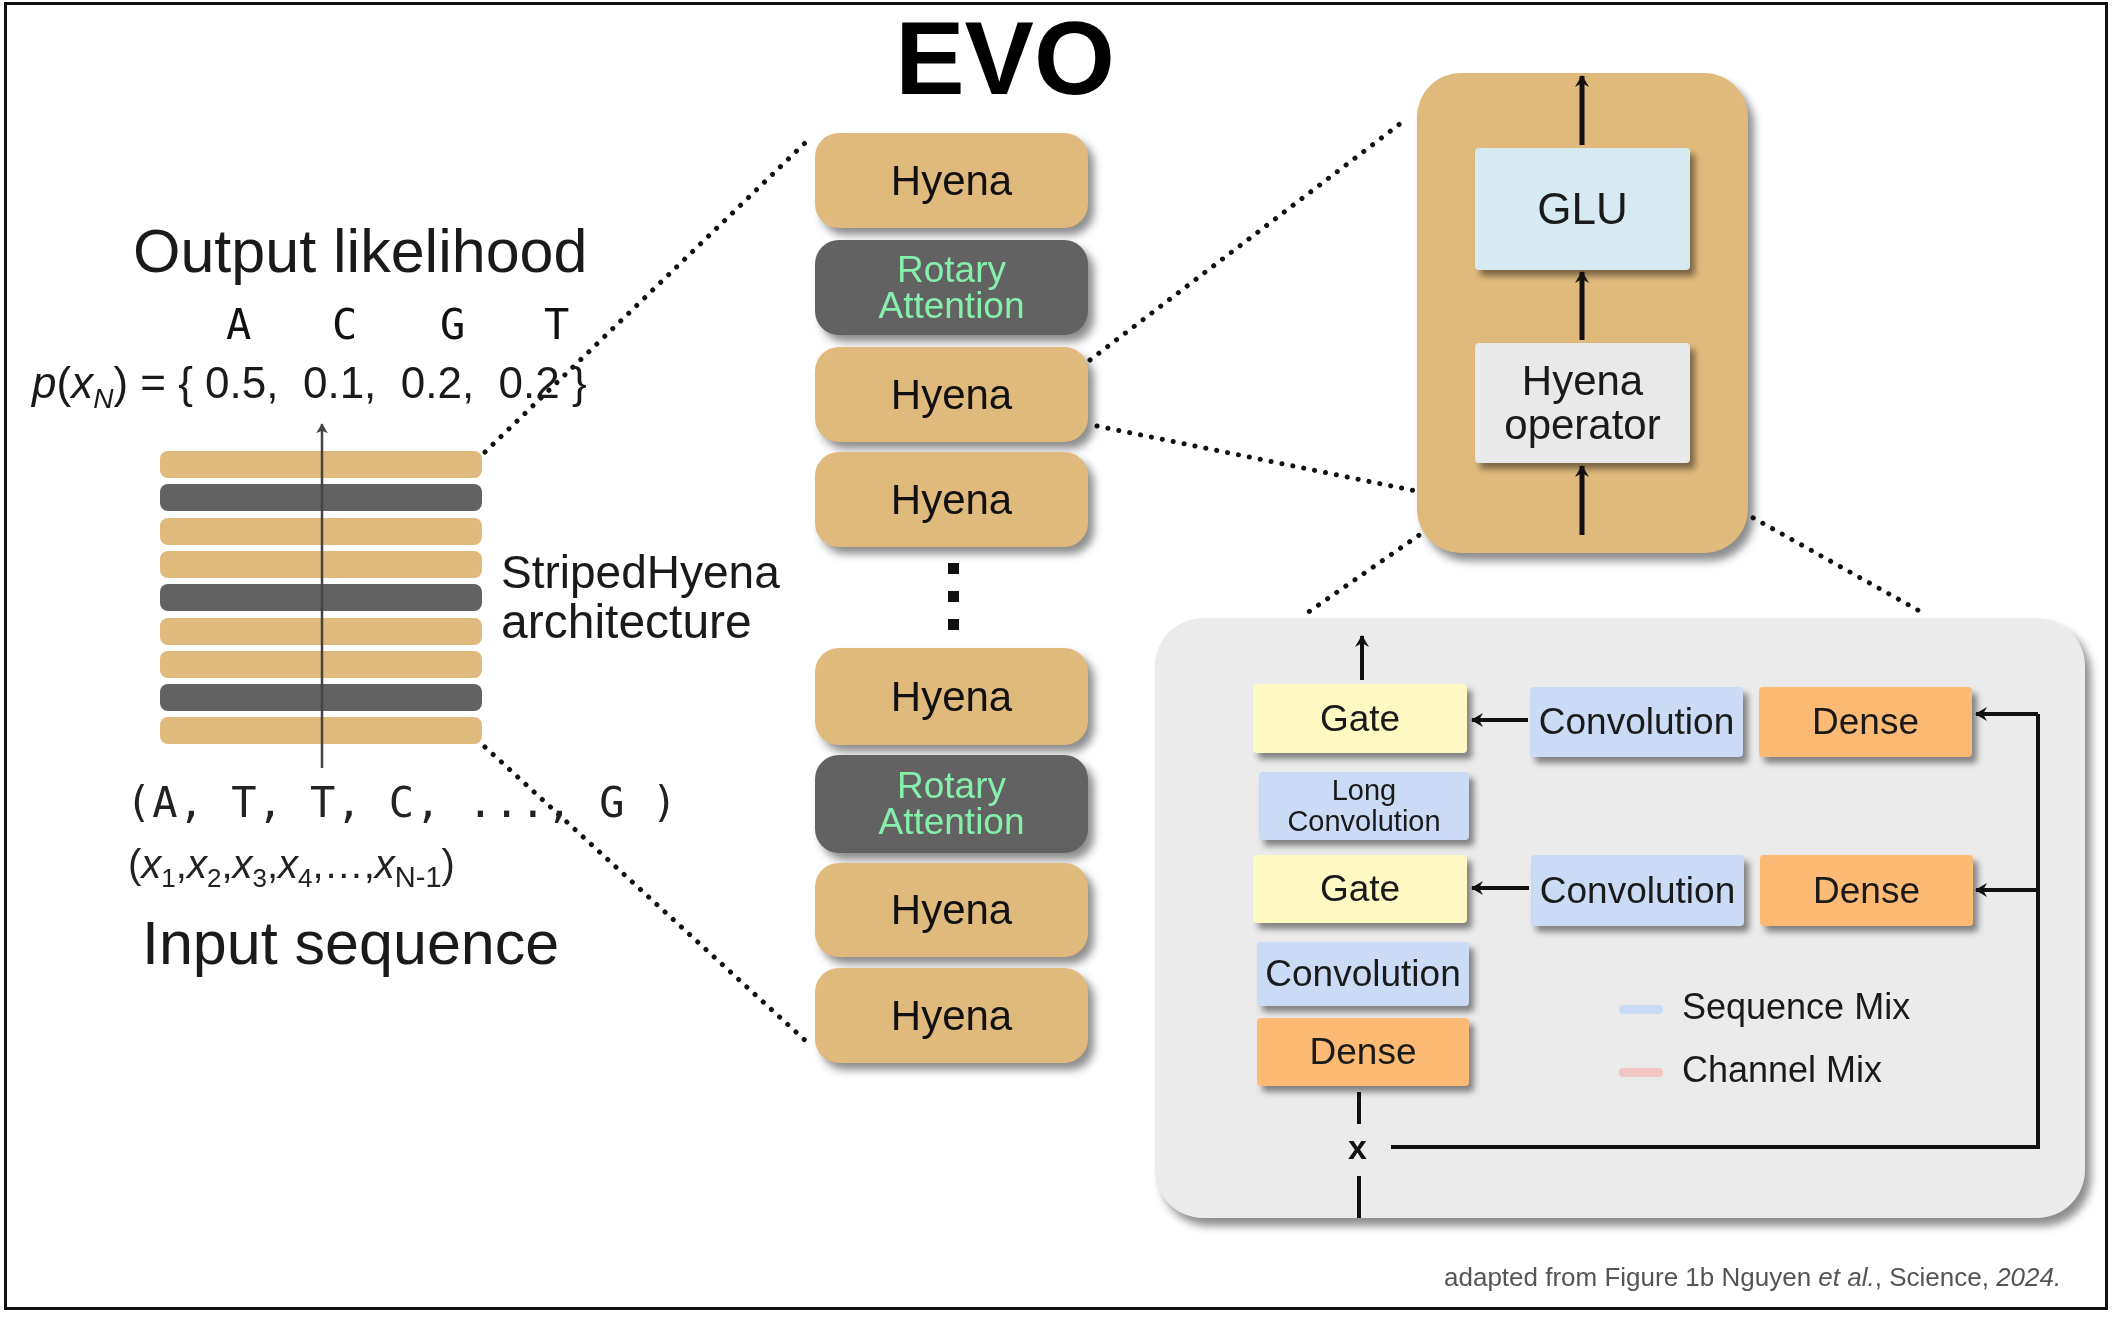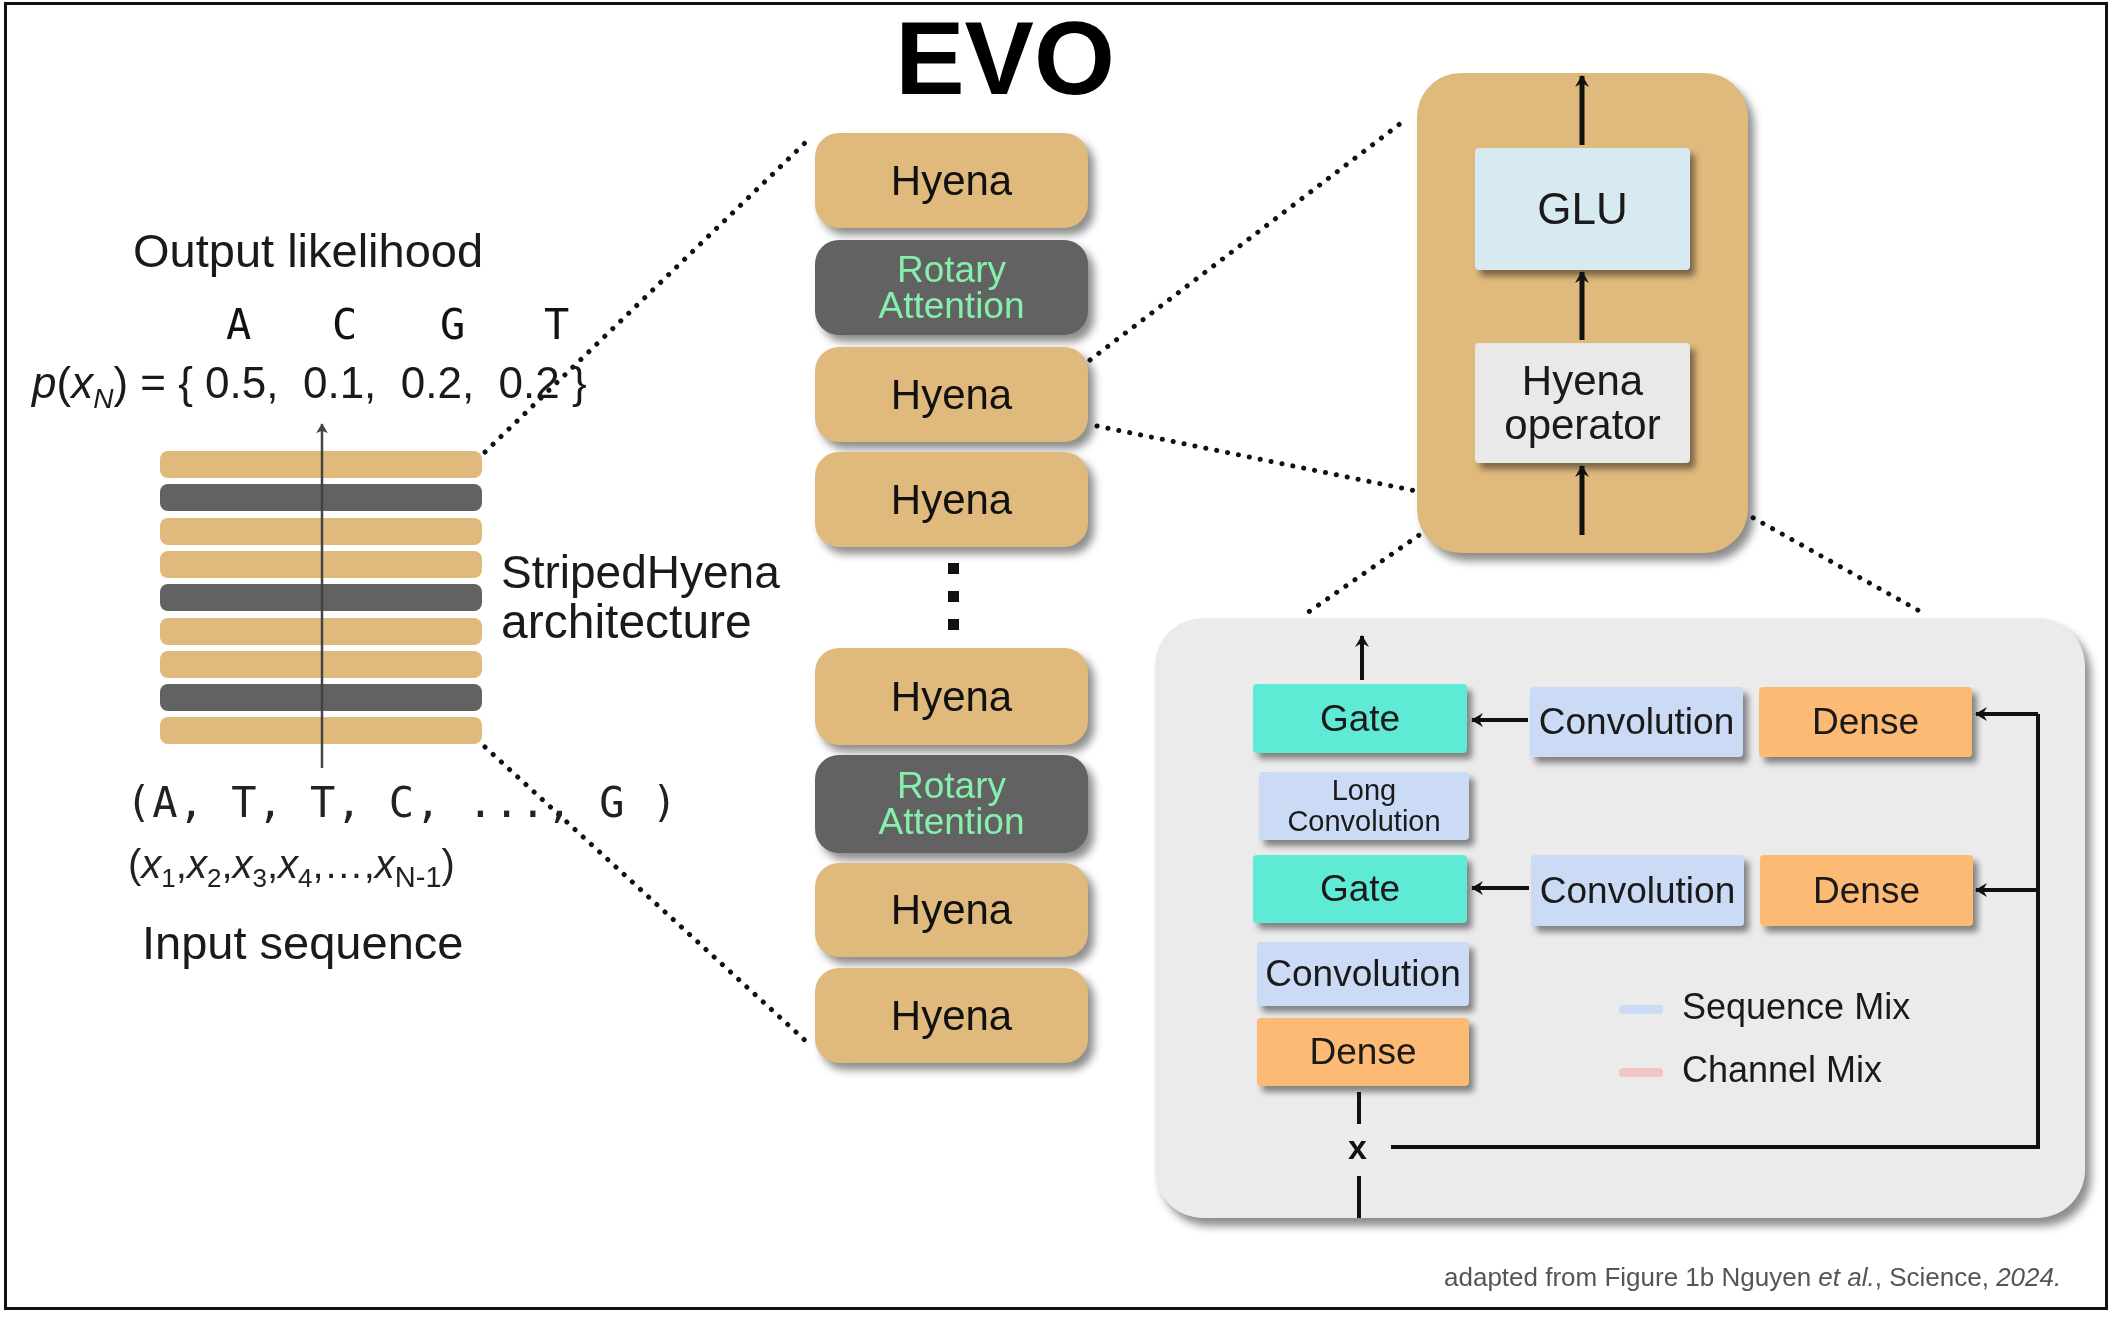--- a/index.html
+++ b/index.html
@@ -4,36 +4,36 @@
 <style>
   html, body { margin: 0; padding: 0; background: #ffffff; }
   body { width: 2120px; height: 1328px; position: relative; overflow: hidden;
          font-family: "Liberation Sans", sans-serif; color: #111; }
   .frame { position: absolute; left: 4px; top: 2px; width: 2104px; height: 1308px;
            border: 3px solid #111; box-sizing: border-box; }
   .abs { position: absolute; }
   .title { left: 880px; top: 6px; width: 250px; text-align: center; font-weight: bold;
            font-size: 104px; line-height: 104px; color: #000; }
   .txt { white-space: nowrap; }
-  .label-lg { font-size: 47px; line-height: 50px; color: #1a1a1a; }
+  .label-lg { font-size: 61px; line-height: 50px; color: #1a1a1a; }
   .mono { font-family: "DejaVu Sans Mono", monospace; }
   .stripe { position: absolute; left: 160px; width: 322px; height: 27px; border-radius: 8px; }
   .tan { background: #e0b97c; }
   .dark { background: #626262; }
   .block { position: absolute; border-radius: 24px; display: flex; align-items: center;
            justify-content: center; text-align: center; box-shadow: 6px 7px 8px rgba(0,0,0,0.45); }
   .hy { font-size: 42px; color: #111; }
   .rot { font-size: 37px; color: #86efac; line-height: 36px; }
   .inner { position: absolute; border-radius: 4px; display: flex; align-items: center; justify-content: center;
            text-align: center; box-shadow: 5px 6px 6px rgba(0,0,0,0.45); color: #1a1a1a; }
   .panel { position: absolute; left: 1155px; top: 618px; width: 930px; height: 600px;
            background: #ebebeb; border-radius: 48px; box-shadow: 6px 8px 8px rgba(0,0,0,0.45); }
   .op { font-size: 37px; line-height: 40px; }
   .small2 { font-size: 29px; line-height: 31px; }
-  .gate { background: #5eead4; }
+  .gate { background: #fef9c3; }
   .seq { background: #cbdaf5; }
   .chan { background: #fdba74; }
   .legend-sw { position: absolute; width: 44px; height: 9px; border-radius: 4px; }
   .caption { font-size: 26px; color: #555; }
   svg.overlay { position: absolute; left: 0; top: 0; }
 </style>
 </head>
 <body>
 
 <div class="frame"></div>

